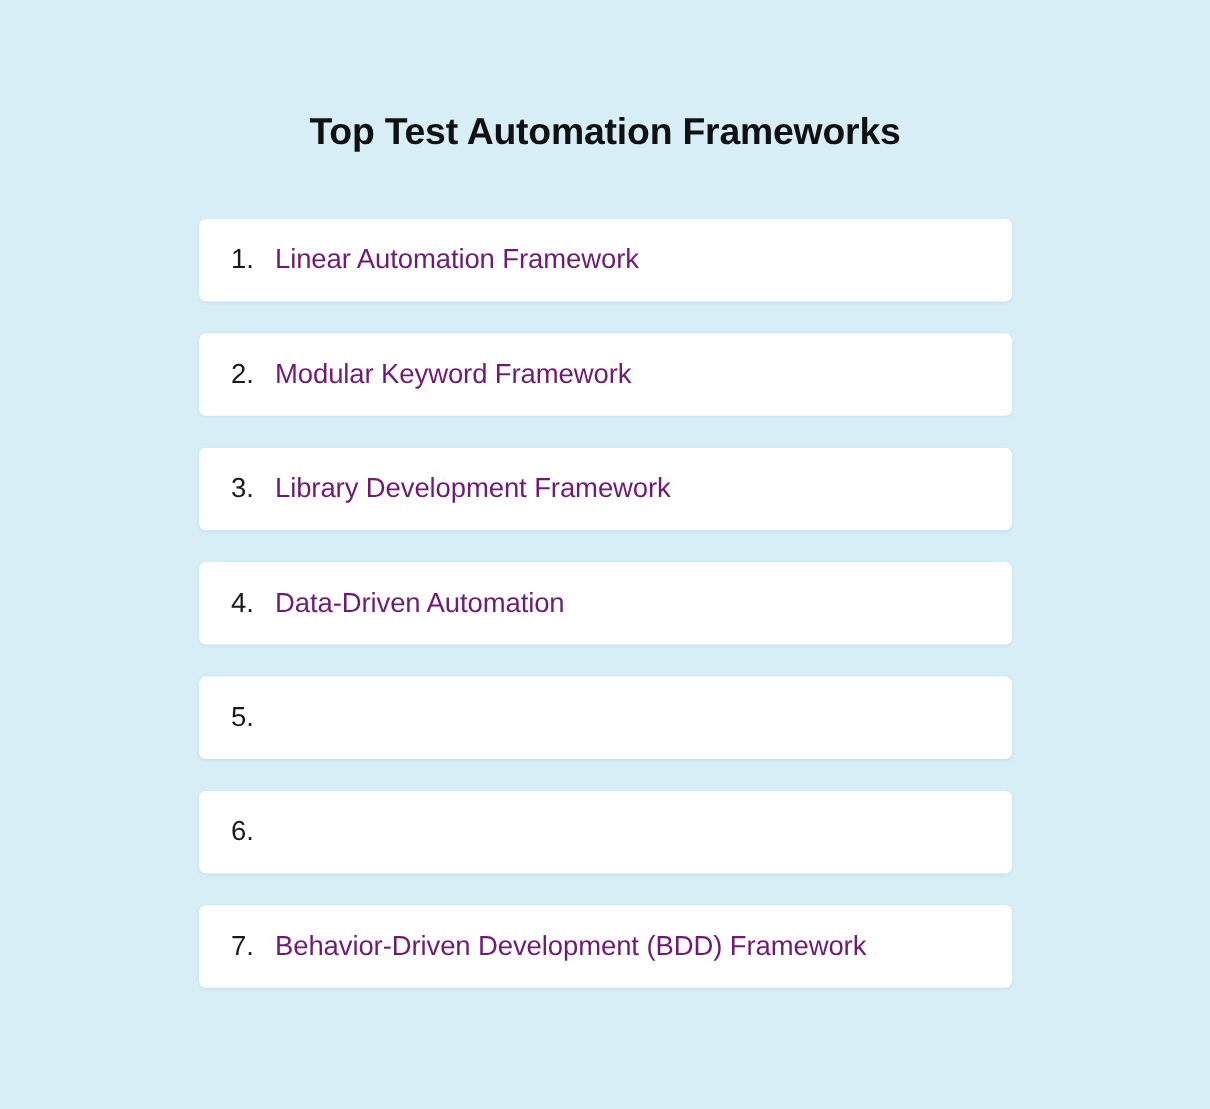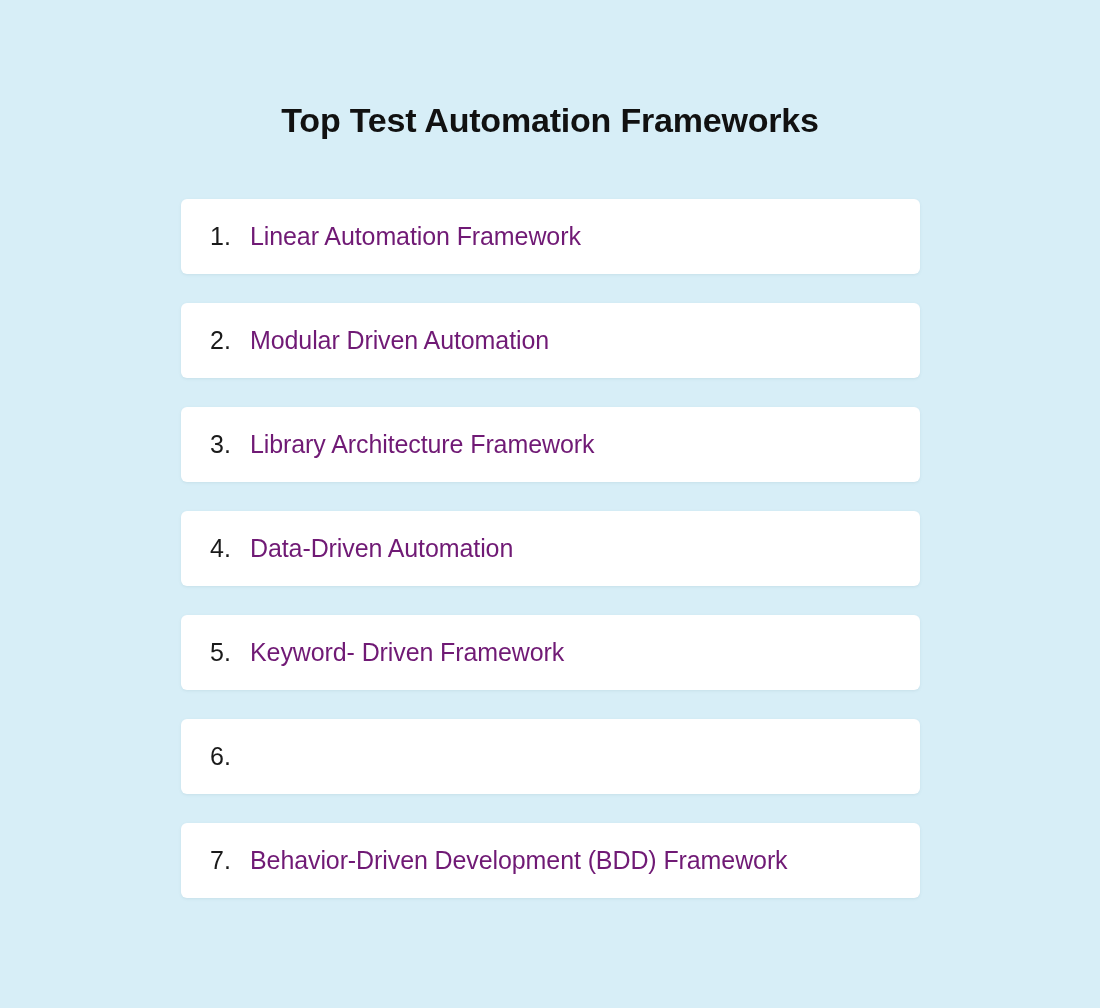--- a/index.html
+++ b/index.html
@@ -86,36 +86,35 @@
 
   <ol class="framework-list">
 
     <li class="framework-card">
       <span class="item-number">1.</span>
       <span class="item-label">Linear Automation Framework</span>
     </li>
 
     <li class="framework-card">
       <span class="item-number">2.</span>
-      <span class="item-label">Modular Driven Automation</span>
+      <span class="item-label">Modular Keyword Framework</span>
     </li>
 
     <li class="framework-card">
       <span class="item-number">3.</span>
-      <span class="item-label">Library Architecture Framework</span>
+      <span class="item-label">Library Development Framework</span>
     </li>
 
     <li class="framework-card">
       <span class="item-number">4.</span>
       <span class="item-label">Data-Driven Automation</span>
     </li>
 
     <li class="framework-card">
       <span class="item-number">5.</span>
-      <span class="item-label">Keyword- Driven Framework</span>
     </li>
 
     <li class="framework-card">
       <span class="item-number">6.</span>
     </li>
 
     <li class="framework-card">
       <span class="item-number">7.</span>
       <span class="item-label">Behavior-Driven Development (BDD) Framework</span>
     </li>

